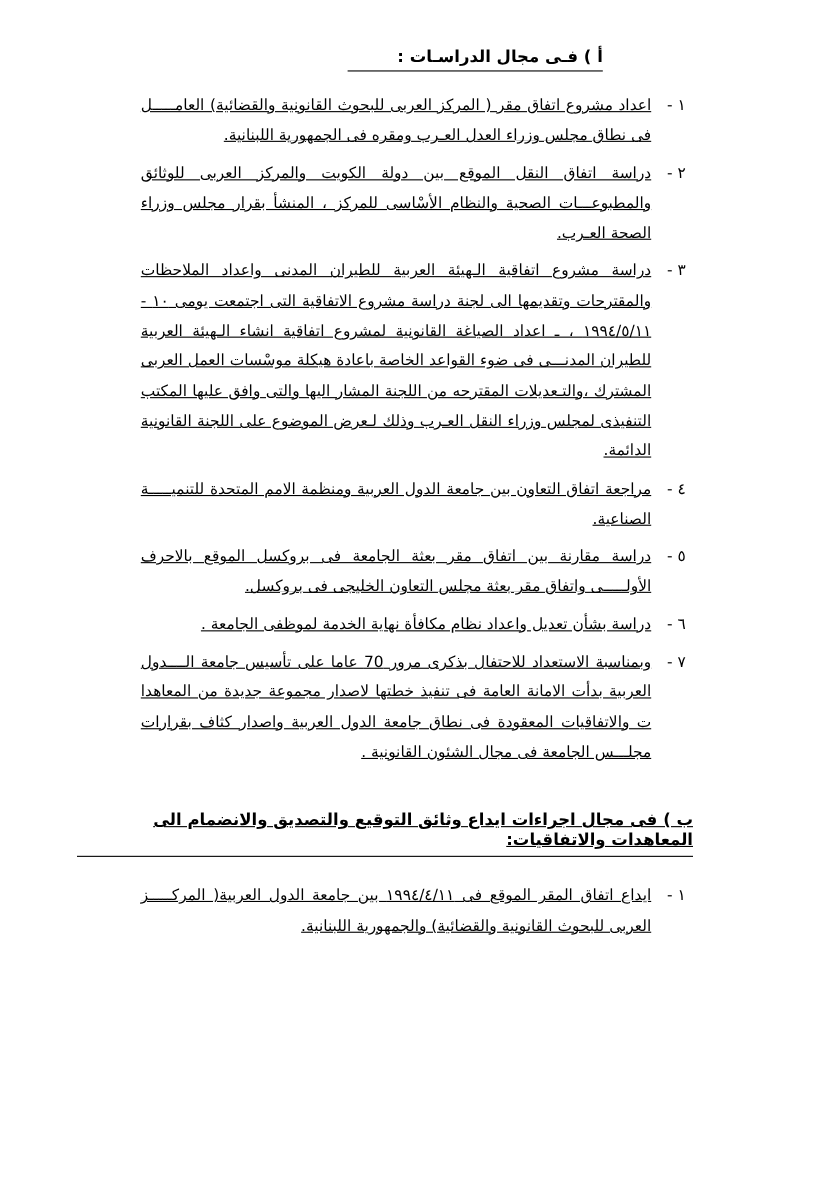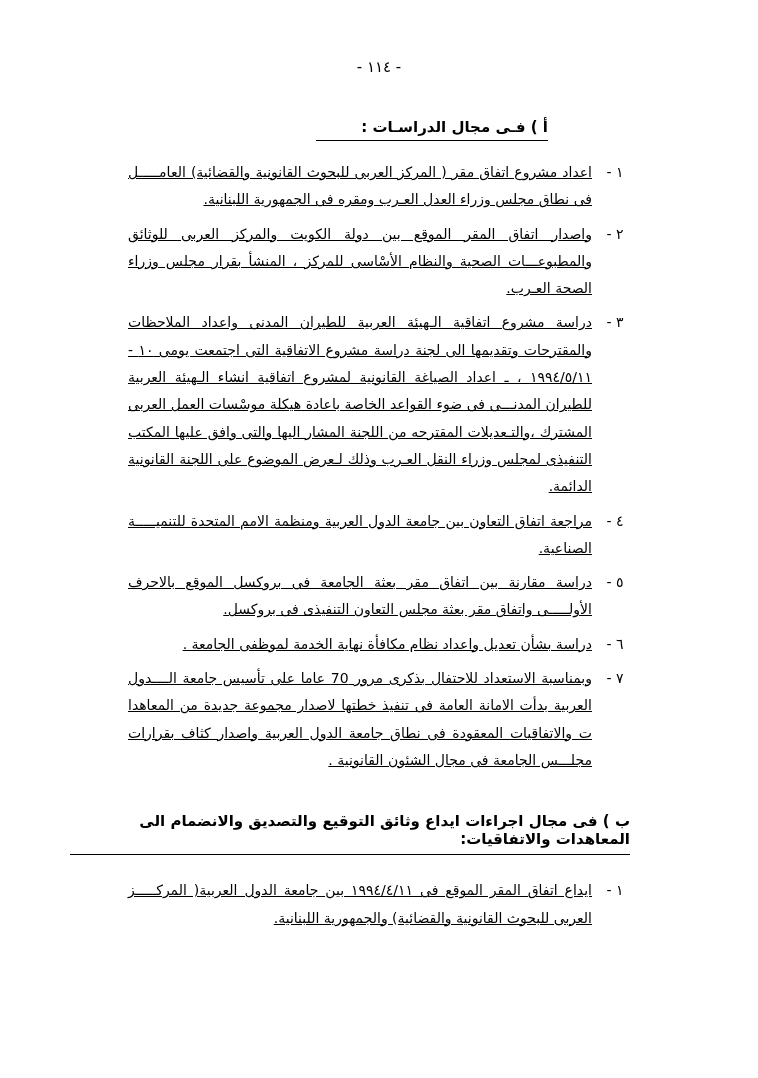--- a/index.html
+++ b/index.html
@@ -84,68 +84,68 @@
     text-align-last: right;
     text-decoration: underline;
   }
   .section-b {
     margin-top: 30px;
   }
   .heading-b-row {
     display: flex;
     justify-content: flex-start;
     padding-right: 8px;
+    text-decoration: underline;
   }
   .underline-b {
     border-bottom: 1.5px solid #000;
     width: 560px;
     margin-right: 8px;
     margin-top: 2px;
     margin-bottom: 22px;
   }
 </style>
 </head>
 <body>
 
 <div class="page">
 
-  <div class="page-number">- ١١٤ -</div>
 
   <div class="content">
 
     <div>
       <div class="heading-row">
         <div class="section-heading">أ )   فـى مجال الدراسـات :</div>
       </div>
       <div class="heading-underline"></div>
 
 
       <div class="item">
         <div class="item-marker">١  -</div>
         <div class="item-body">اعداد مشروع اتفاق مقر ( المركز العربى للبحوث القانونية والقضائية) العامـــــل فى نطاق مجلس وزراء العدل العـرب ومقره فى الجمهورية اللبنانية.</div>
       </div>
 
       <div class="item">
         <div class="item-marker">٢  -</div>
-        <div class="item-body">واصدار اتفاق المقر الموقع بين دولة الكويت والمركز العربى للوثائق والمطبوعـــات الصحية والنظام الأسْاسى للمركز ، المنشأ بقرار مجلس وزراء الصحة العـرب.</div>
+        <div class="item-body">دراسة اتفاق النقل الموقع بين دولة الكويت والمركز العربى للوثائق والمطبوعـــات الصحية والنظام الأسْاسى للمركز ، المنشأ بقرار مجلس وزراء الصحة العـرب.</div>
       </div>
 
       <div class="item">
         <div class="item-marker">٣  -</div>
         <div class="item-body">دراسة مشروع اتفاقية الـهيئة العربية للطيران المدنى واعداد الملاحظات والمقترحات وتقديمها الى لجنة دراسة مشروع الاتفاقية التى اجتمعت يومى ١٠ - ١٩٩٤/٥/١١  ،  ـ اعداد الصياغة القانونية لمشروع اتفاقية انشاء الـهيئة العربية للطيران المدنـــى فى ضوء  القواعد الخاصة باعادة هيكلة موسْسات العمل العربى المشترك ،والتـعديلات المقترحه من اللجنة المشار اليها والتى وافق عليها المكتب التنفيذى لمجلس وزراء النقل العـرب وذلك لـعرض الموضوع على اللجنة القانونية الدائمة.</div>
       </div>
 
       <div class="item">
         <div class="item-marker">٤  -</div>
         <div class="item-body">مراجعة اتفاق التعاون بين جامعة الدول العربية ومنظمة الامم المتحدة للتنميـــــة الصناعية.</div>
       </div>
 
       <div class="item">
         <div class="item-marker">٥  -</div>
-        <div class="item-body">دراسة مقارنة بين اتفاق مقر بعثة الجامعة فى بروكسل الموقع بالاحرف الأولـــــى واتفاق مقر بعثة مجلس التعاون التنفيذى فى بروكسل.</div>
+        <div class="item-body">دراسة مقارنة بين اتفاق مقر بعثة الجامعة فى بروكسل الموقع بالاحرف الأولـــــى واتفاق مقر بعثة مجلس التعاون الخليجى فى بروكسل.</div>
       </div>
 
       <div class="item">
         <div class="item-marker">٦  -</div>
         <div class="item-body">دراسة بشأن تعديل واعداد نظام مكافأة نهاية الخدمة لموظفى الجامعة  .</div>
       </div>
 
       <div class="item">
         <div class="item-marker">٧  -</div>
         <div class="item-body">وبمناسبة الاستعداد للاحتفال بذكرى مرور  70 عاما على تأسيس جامعة الــــدول العربية بدأت الامانة العامة فى تنفيذ خطتها لاصدار مجموعة جديدة من المعاهدا ت والاتفاقيات المعقودة فى نطاق جامعة الدول العربية واصدار كثاف بقرارات مجلـــس الجامعة فى مجال الشئون القانونية  .</div>

